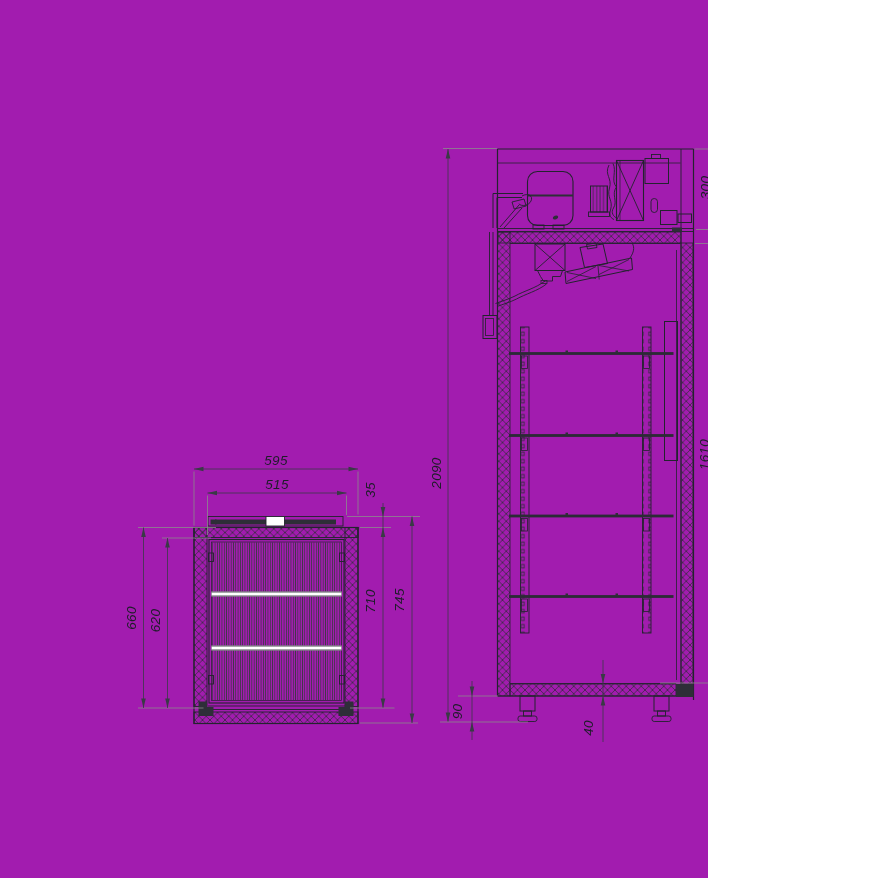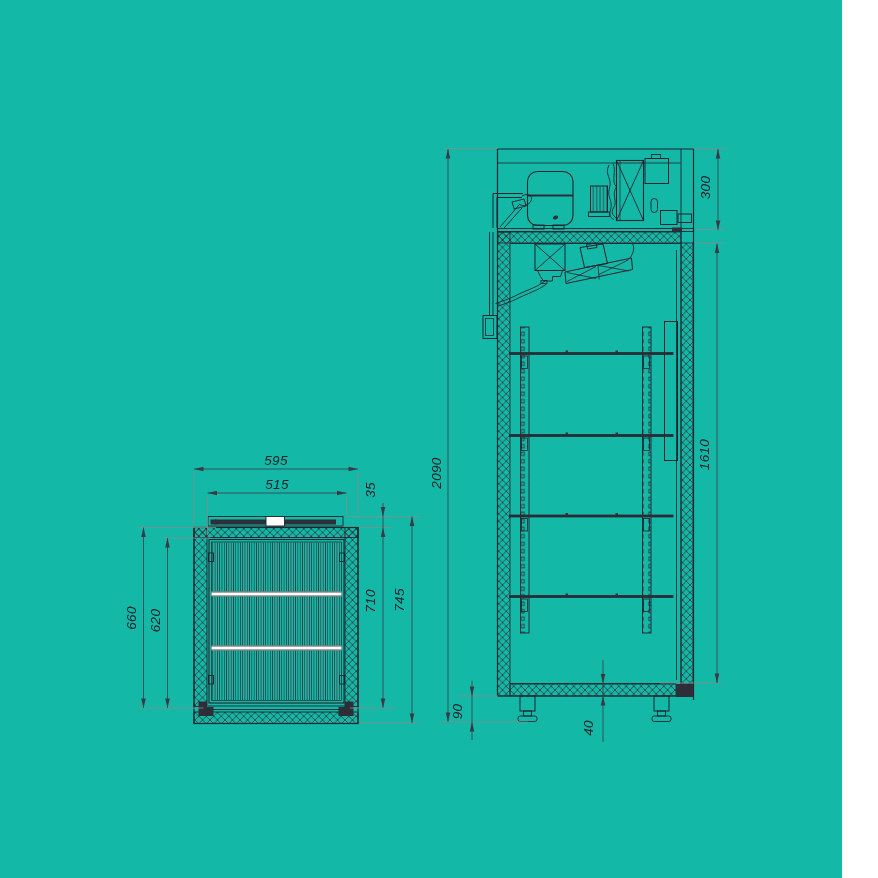--- a/index.html
+++ b/index.html
@@ -1,16 +1,16 @@
 <!DOCTYPE html>
 <html><head>
 <meta charset="utf-8">
 <style>
   html,body{margin:0;padding:0;background:#ffffff;}
-  .stage{position:relative;width:842px;height:878px;background:#14b8a6;overflow:hidden;
+  .stage{position:relative;width:708px;height:878px;background:#a21caf;overflow:hidden;
          font-family:"Liberation Sans", sans-serif;}
   svg{position:absolute;left:0;top:0;}
   text.dim{font-family:"Liberation Sans", sans-serif;font-style:italic;font-size:13.5px;
            fill:#1d1d28;letter-spacing:0.3px;}
   .art{stroke:#23232e;fill:none;}
   .dimline{stroke:#3a3a46;stroke-width:0.8;fill:none;}
   .extline{stroke:#8b8b8b;stroke-width:0.8;fill:none;}
   .ah{fill:#3a3a46;stroke:none;}
   .darkfill{fill:#2e2e38;stroke:none;}
 </style>

